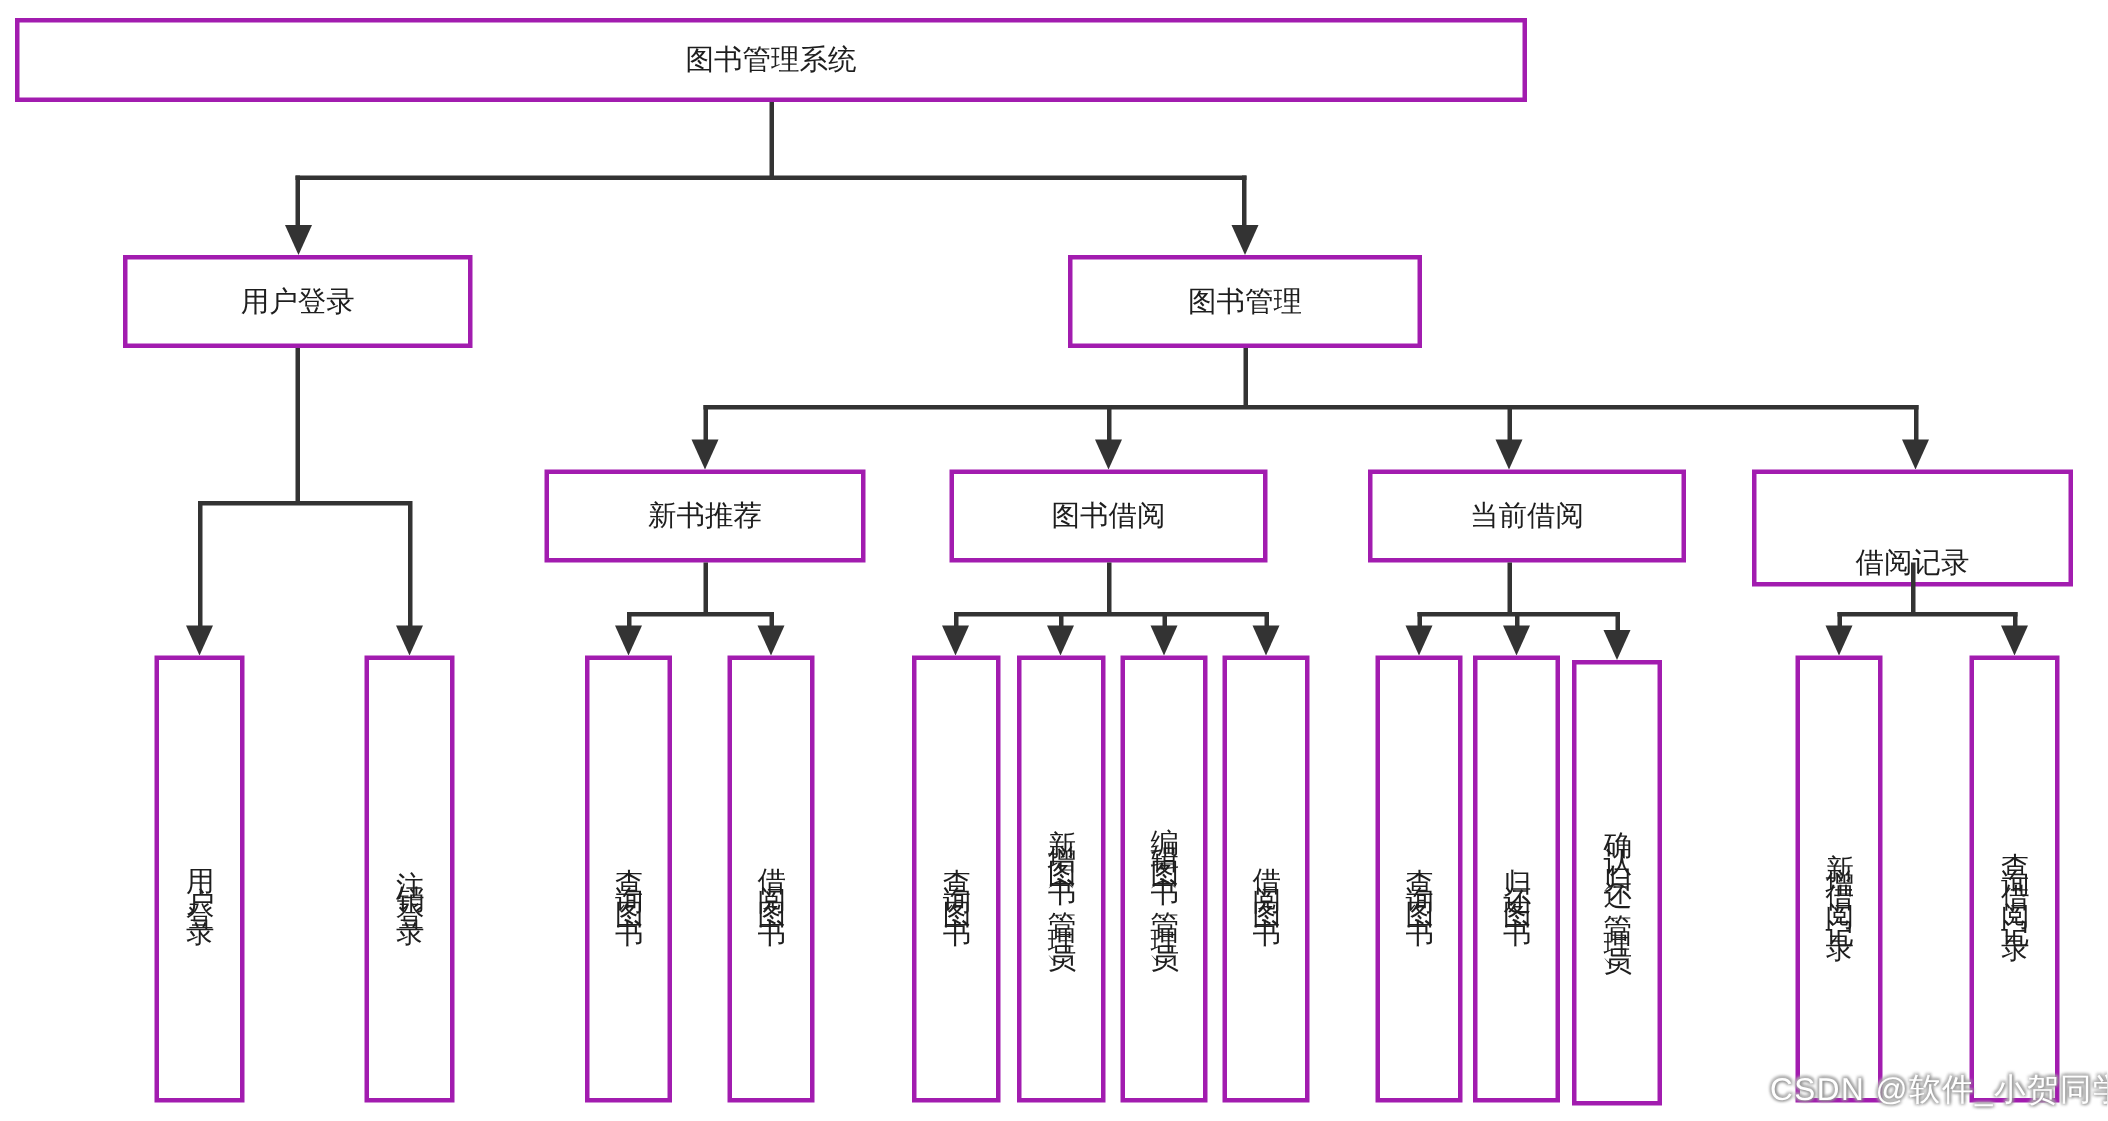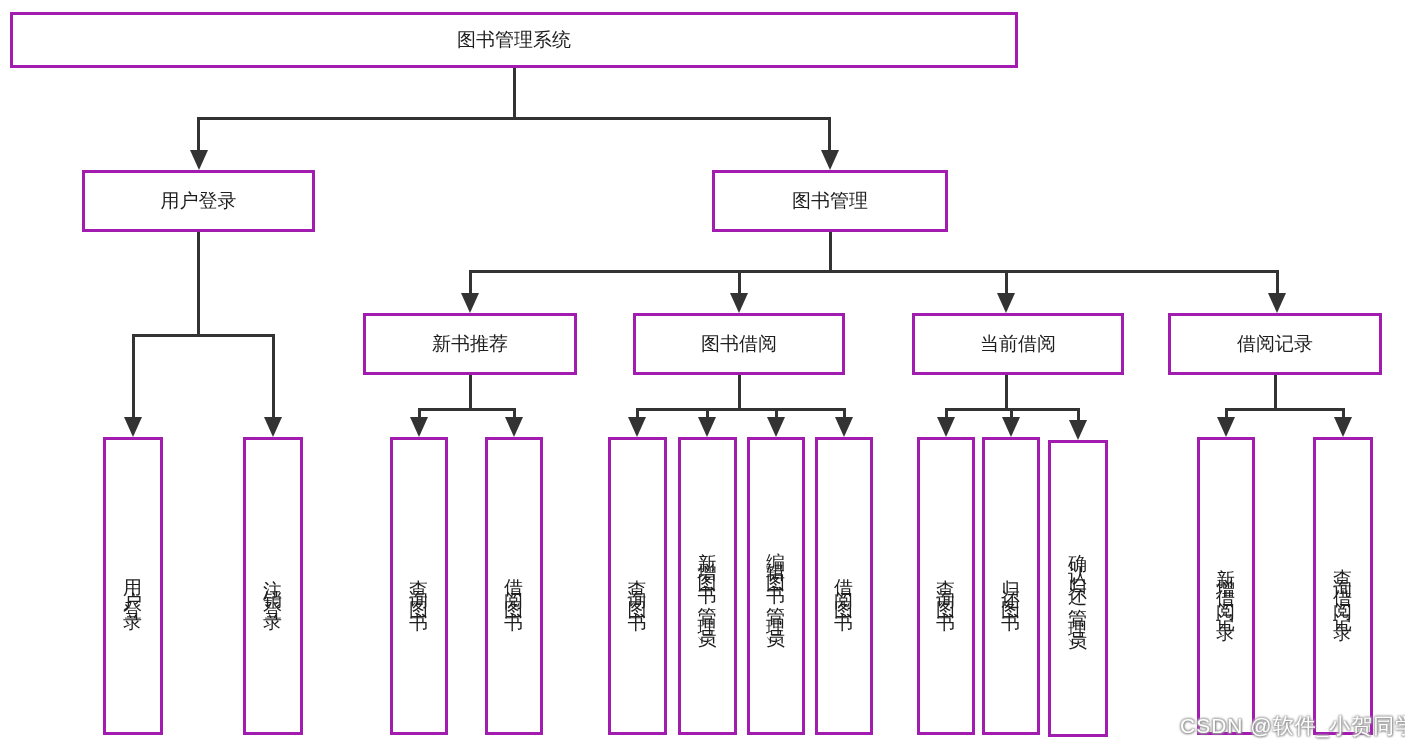--- a/index.html
+++ b/index.html
@@ -72,21 +72,21 @@
 
   <div class="box" style="left:363px;top:313px;width:214px;height:62px;">
     <span class="hlabel">新书推荐</span>
   </div>
   <div class="box" style="left:633px;top:313px;width:212px;height:62px;">
     <span class="hlabel">图书借阅</span>
   </div>
   <div class="box" style="left:900px;top:313px;width:212px;height:62px;margin-left:12px;">
     <span class="hlabel">当前借阅</span>
   </div>
-  <div class="box" style="left:1168px;top:313px;width:214px;height:62px;">
+  <div class="box" style="left:1168px;top:313px;width:214px;height:78px;align-items:flex-end;">
     <span class="hlabel">借阅记录</span>
   </div>
 
   <div class="vline" style="left:469px;top:375px;height:35px;"></div>
   <div class="hline" style="left:418px;top:408px;width:98px;"></div>
   <div class="vline" style="left:418px;top:408px;height:12px;"></div>
   <div class="arrow" style="left:410px;top:417px;"></div>
   <div class="vline" style="left:513px;top:408px;height:12px;"></div>
   <div class="arrow" style="left:505px;top:417px;"></div>
 

